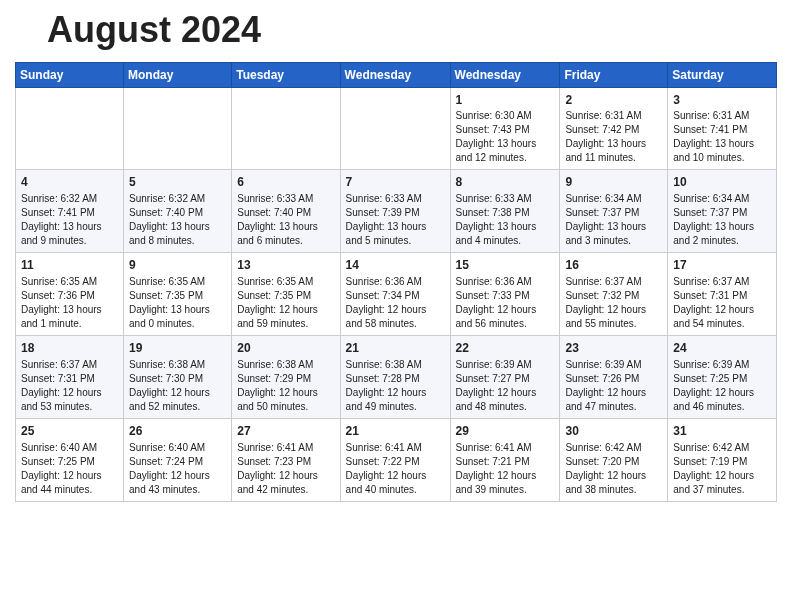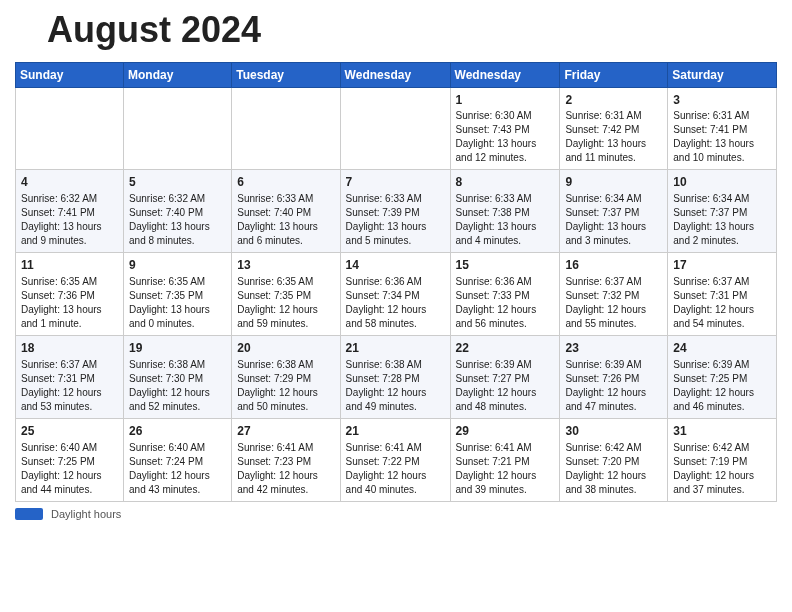--- a/index.html
+++ b/index.html
@@ -258,17 +258,13 @@
             <div class="day-info">Sunrise: 6:42 AM<br>Sunset: 7:20 PM<br>Daylight: 12 hours and 38 minutes.</div>
           </td>
           <td>
             <span class="day-number">31</span>
             <div class="day-info">Sunrise: 6:42 AM<br>Sunset: 7:19 PM<br>Daylight: 12 hours and 37 minutes.</div>
           </td>
         </tr>
       </tbody>
   </table>
 
-  <div class="footer">
-    <span class="daylight-swatch"></span>
-    <span>Daylight hours</span>
-  </div>
 </div>
 
 </body></html>

